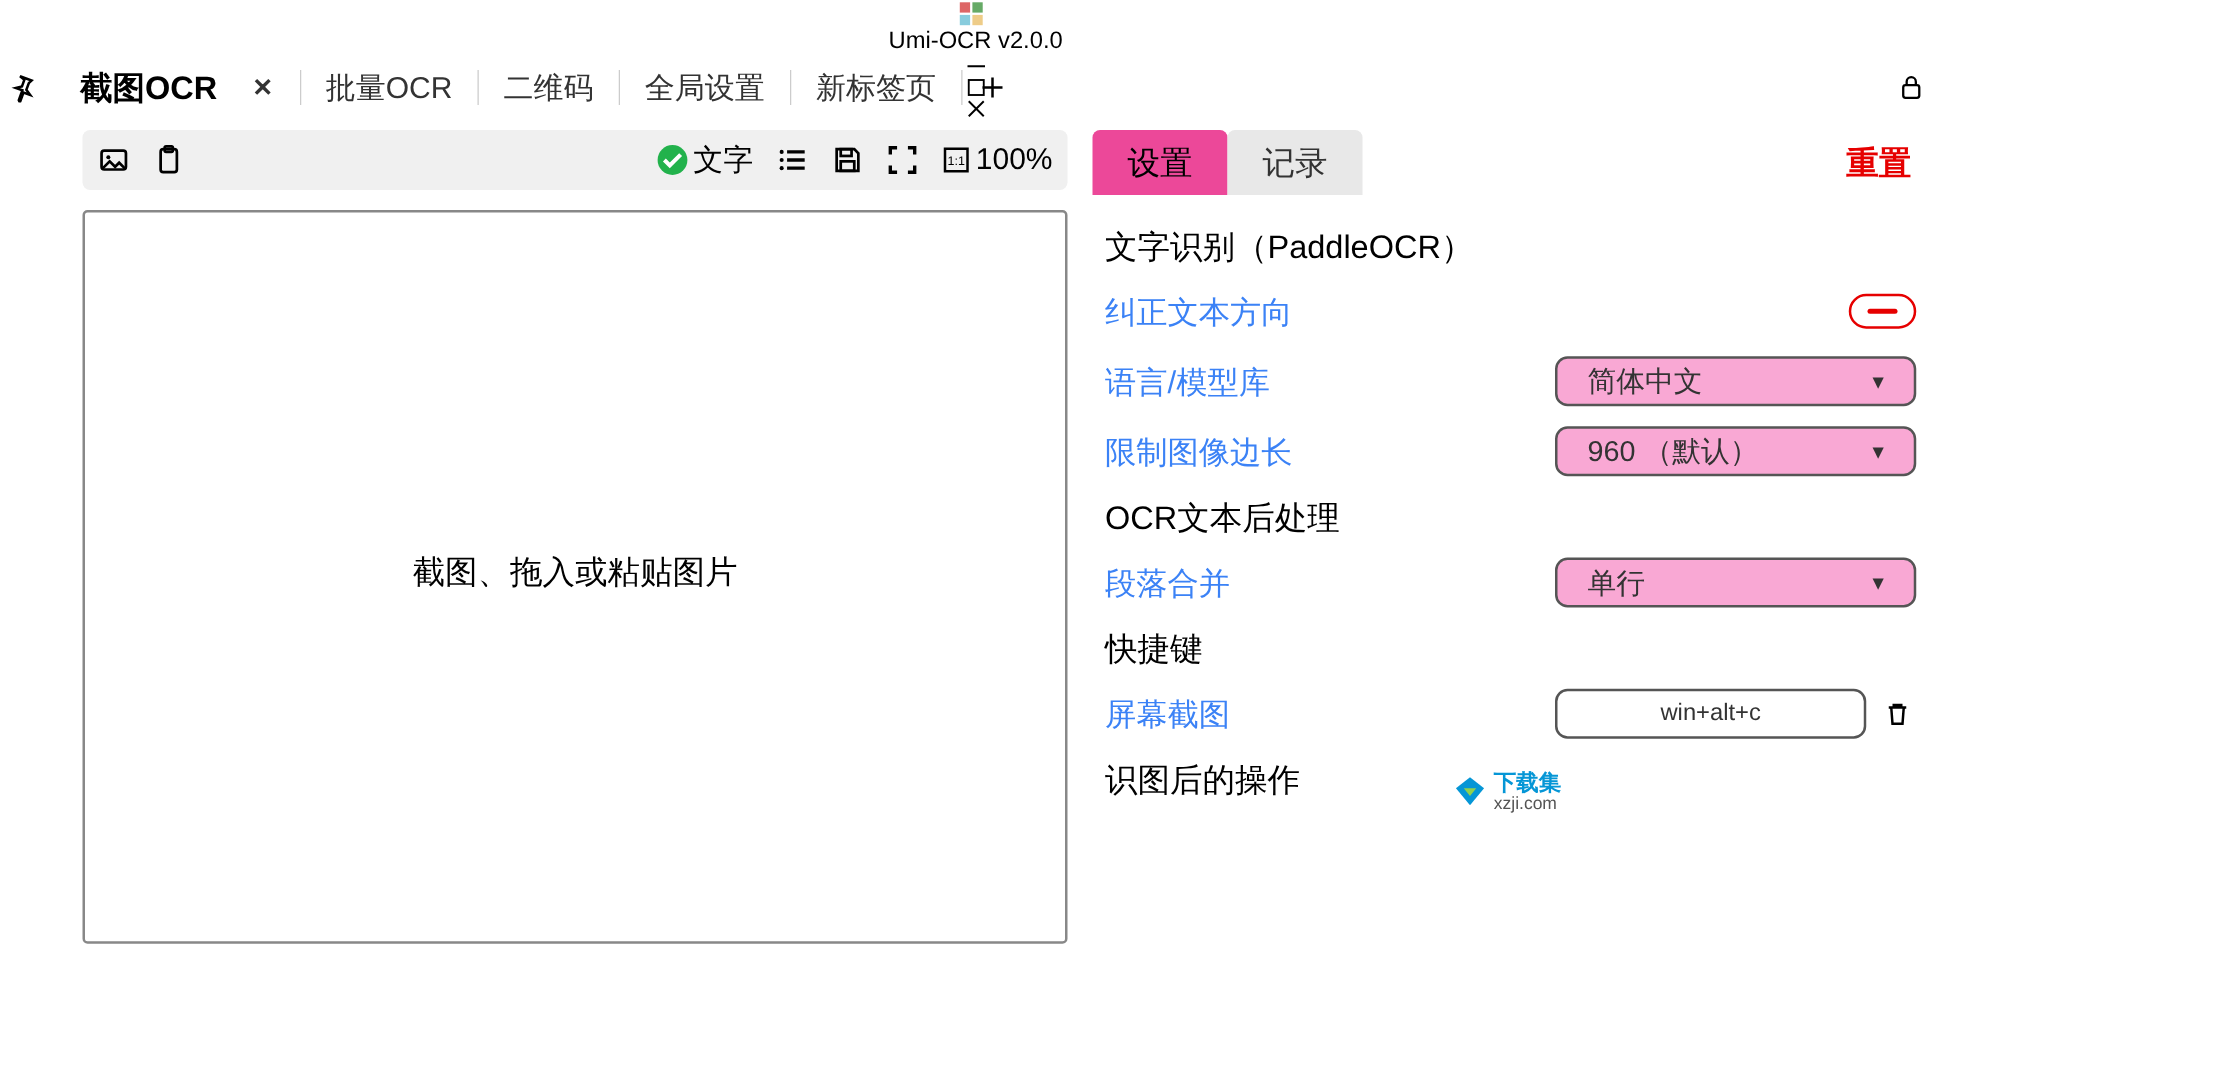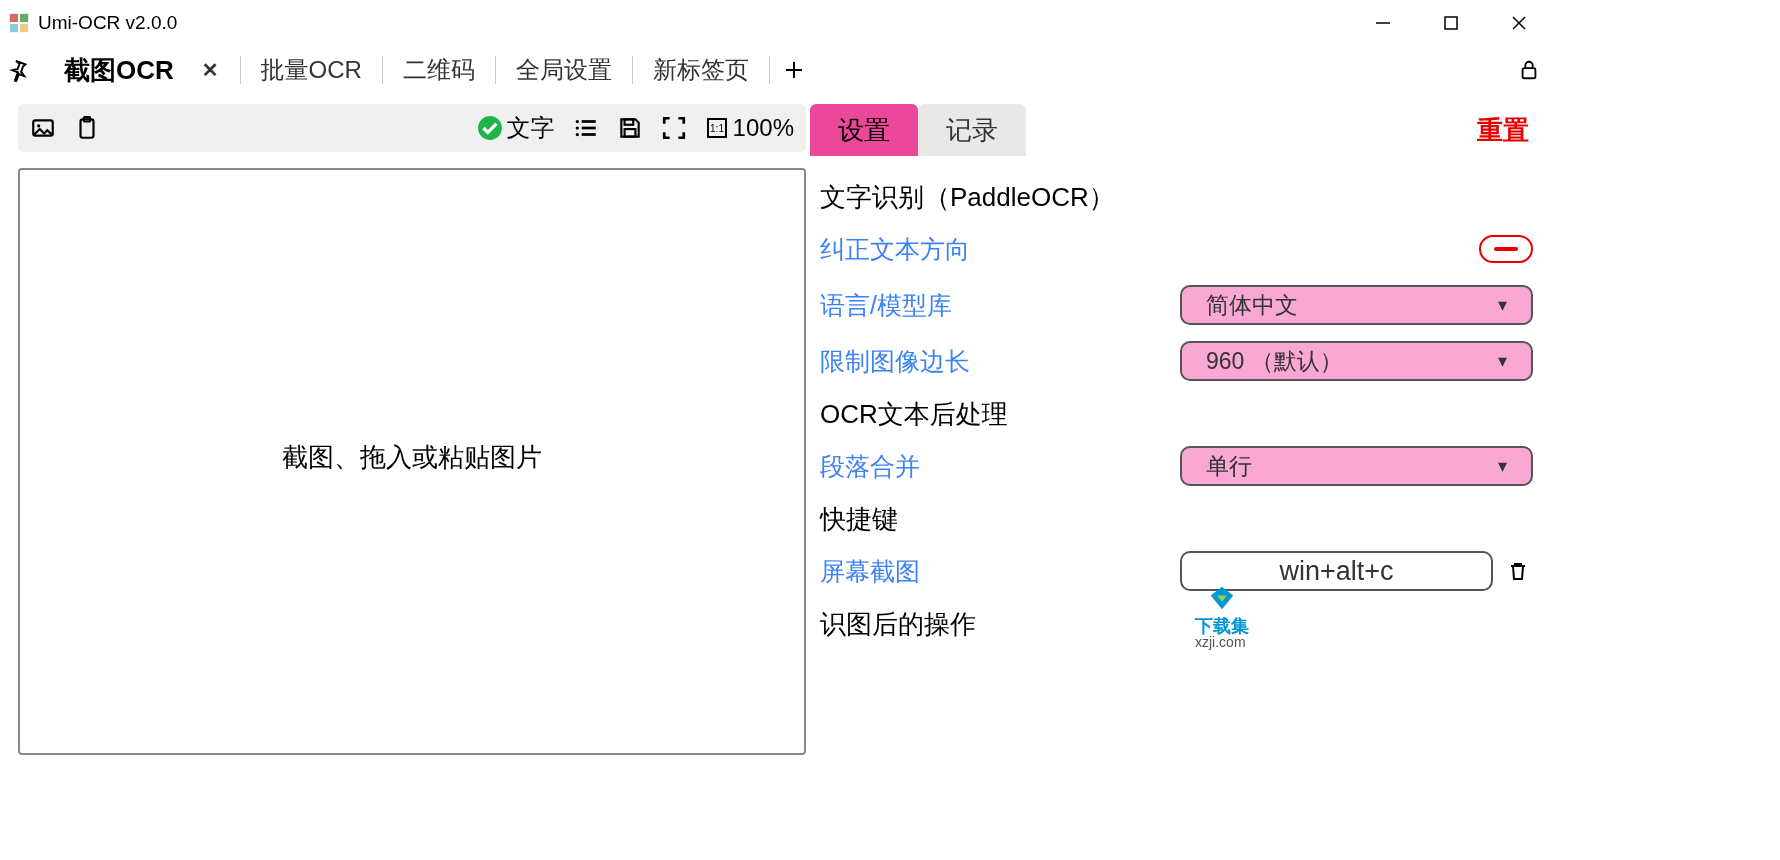--- a/index.html
+++ b/index.html
@@ -1,37 +1,37 @@
 <!DOCTYPE html>
 <html><head>
 <meta charset="utf-8">
 <style>
 * { margin:0; padding:0; box-sizing:border-box; font-family:"Microsoft YaHei","Segoe UI",sans-serif; }
 body { background:#fff; width:1561px; height:755px; overflow:hidden; position:relative; }
 
 
-.titlebar { display:flex; align-items:center; height:46px; padding:0 8px; }
+.titlebar { display:flex; align-items:center; height:46px; padding:0 8px;flex-direction:column; }
 .titlebar .app-icon { width:22px; height:22px; margin-right:8px; }
 .titlebar .title { font-size:19px; color:#000; }
 .titlebar .spacer { flex:1; }
 .winbtn { width:68px; height:46px; display:flex; align-items:center; justify-content:center; color:#000; }
 
 
 .tabstrip { display:flex; align-items:center; height:48px; padding-left:0; }
 .pin-icon { width:36px; height:36px; display:flex; align-items:center; justify-content:center; margin-right:8px; }
 .tab { height:48px; display:flex; align-items:center; padding:0 20px 0 20px; position:relative; font-size:24px; color:#333; }
 .tab.active { background:#fff; font-weight:700; font-size:26px; color:#000; border-right:1px solid transparent;}
 .tab .close-x { margin-left:28px; font-size:20px; color:#333; }
 .tab-sep { width:1px; height:28px; background:#ccc; }
 .tabstrip .spacer { flex:1; }
 .newtab-plus { width:48px; display:flex; align-items:center; justify-content:center; font-size:28px; color:#333; }
 .lock-icon { width:48px; display:flex; align-items:center; justify-content:center; margin-right:8px;}
 
 
-.main { display:flex; gap:4px; padding:10px 18px 0 18px; height:calc(100% - 94px); }
+.main { display:flex; gap:20px; padding:10px 18px 0 18px; height:calc(100% - 94px);margin-left:48px; }
 .left-pane { width:788px; display:flex; flex-direction:column; }
 .right-pane { flex:1; display:flex; flex-direction:column; }
 
 
 .ltoolbar { height:48px; background:#f0f0f0; border-radius:6px; display:flex; align-items:center; padding:0 12px; gap:18px; }
 .ltoolbar .spacer { flex:1; }
 .ltoolbar .chk { display:flex; align-items:center; gap:4px; font-size:24px; color:#000; }
 .ltoolbar .chk svg { width:26px; height:26px; }
 .ltoolbar .zoom { font-size:24px; color:#000; display:flex; align-items:center; gap:4px;}
 .tb-icon { width:26px; height:26px; color:#000; display:flex; align-items:center; justify-content:center;}
@@ -55,25 +55,25 @@
 .row .label { font-size:25px; color:#3b82f6; width:360px; }
 .row .label.full { flex:1; width:auto; }
 .row .ctrl { flex:1; display:flex; align-items:center; gap:10px;}
 
 .toggle { width:54px; height:28px; border:2px solid #e60000; border-radius:14px; position:relative; }
 .toggle .bar { position:absolute; top:50%; left:50%; transform:translate(-50%,-50%); width:24px; height:4px; background:#e60000; border-radius:2px;}
 
 .select { flex:1; height:40px; border:2px solid #555; border-radius:10px; display:flex; align-items:center; padding:0 24px; font-size:23px; color:#333; justify-content:space-between; background:#f9a8d4;}
 .select .chev { font-size:18px; color:#333; }
 
-.hotkey { flex:1; height:40px; border:2px solid #555; border-radius:10px; display:flex; align-items:center; justify-content:center; font-size:27px; color:#333; background:#fff;}
+.hotkey { flex:1; height:40px; border:2px solid #555; border-radius:10px; display:flex; align-items:center; justify-content:center; font-size:19px; color:#333; background:#fff;}
 .trash { width:30px; height:30px; display:flex; align-items:center; justify-content:center; }
 
 
-.wm { position:absolute; right:294px; bottom:106px; display:flex; align-items:center; gap:4px; pointer-events:none;flex-direction:column;}
+.wm { position:absolute; right:294px; bottom:106px; display:flex; align-items:center; gap:4px; pointer-events:none;}
 .wm-text { display:flex; flex-direction:column; line-height:1;}
 .wm-text .t1 { font-size:18px; color:#0596d6; font-weight:700;}
 .wm-text .t2 { font-size:14px; color:#555;}
 
 svg { display:block; }
 </style>
 </head>
 <body>
 
 <div class="titlebar">

